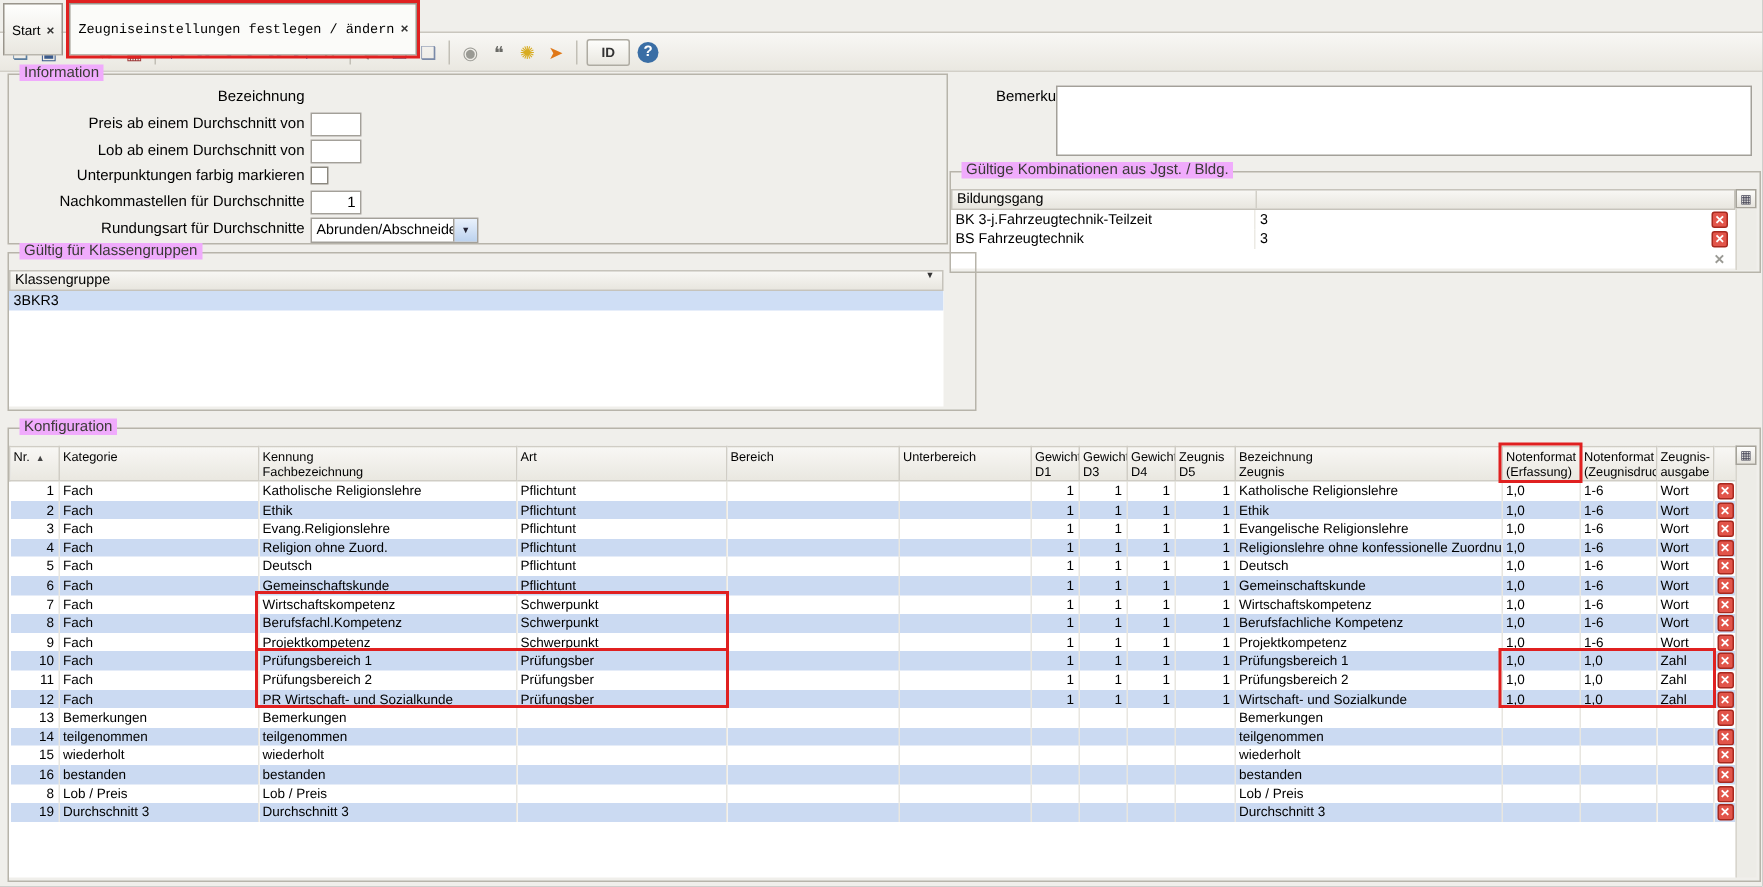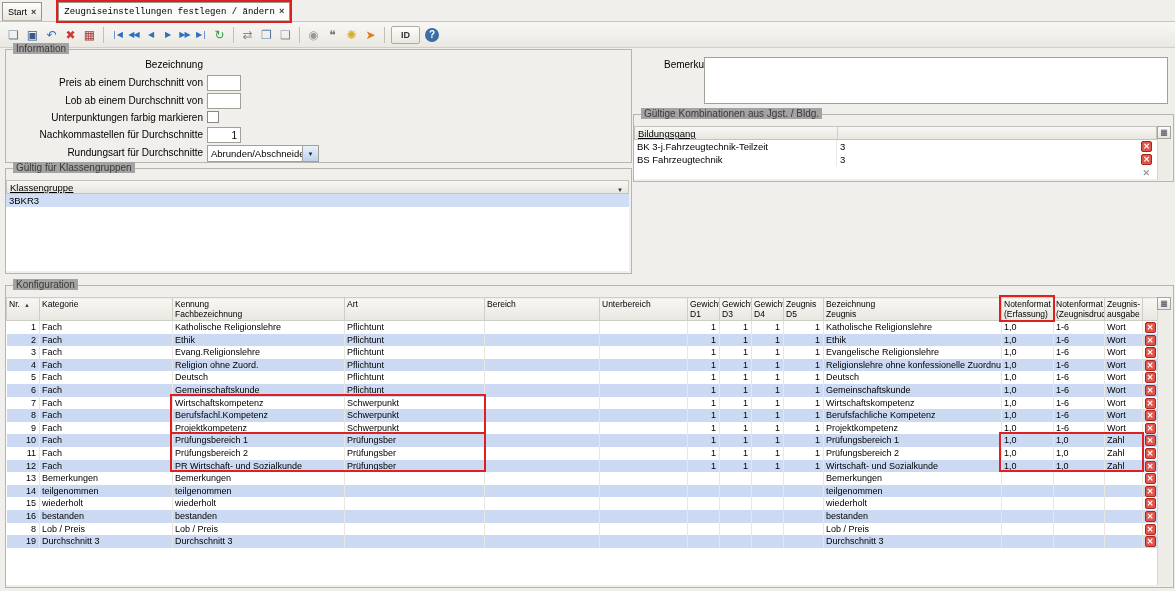--- a/index.html
+++ b/index.html
@@ -1,50 +1,50 @@
 <!DOCTYPE html>
 <html><head>
 <meta charset="utf-8">
 <style>
   html,body{margin:0;padding:0;}
   body{font-family:"Liberation Sans",sans-serif;background:#9a9a9a;}
   .screen{position:relative;width:1175px;height:591px;background:#f0efeb;overflow:hidden;font-size:10px;color:#000;}
 
   
-  .tabbar{position:absolute;left:2px;top:2px;height:19px;display:flex;gap:16px;z-index:5;}
+  .tabbar{position:absolute;left:2px;top:2px;height:35px;display:flex;gap:4px;z-index:5;}
   .tab{display:flex;align-items:center;gap:4px;padding:0 5px;border:1px solid #9a958c;border-bottom-color:#b9b6ad;background:linear-gradient(#fefefd,#e9e7e0);font-size:9px;white-space:nowrap;}
   .tab.active{background:#fbfbf9;font-family:Liberation Mono, monospace;}
   .tabclose{font-weight:bold;color:#333;font-size:9px;}
   .annotated{outline:2px solid #e02020;outline-offset:0px;}
 
   
   .toolbar{position:absolute;left:0;top:21px;width:1175px;height:25px;background:linear-gradient(#f8f7f4,#eae8e1);border-top:1px solid #c9c6be;border-bottom:1px solid #d2cfc7;display:flex;align-items:center;padding-left:4px;}
   .tbtn{min-width:19px;height:19px;display:flex;align-items:center;justify-content:center;font-size:12px;cursor:default;}
   .tbtn.tnav{font-size:8px;letter-spacing:-1px;min-width:17px;}
   .tsep{width:1px;height:16px;background:#c2bfb6;margin:0 4px;}
   .tbtn.ttext{font-size:9px;font-weight:bold;border:1px solid #aeaba2;background:linear-gradient(#fdfdfb,#e9e7e0);border-radius:2px;padding:0 4px;margin:0 2px;height:16px;}
   .tbtn.tcircle{width:14px;min-width:14px;height:14px;border-radius:50%;font-size:10px;font-weight:bold;margin-left:3px;}
 
   
   .group{position:absolute;border:1px solid #b7b4aa;}
-  .glabel{position:absolute;top:-7px;left:7px;background:#a3a3a3;padding:0 3px;font-size:10px;color:#3a3a36;white-space:nowrap;}
+  .glabel{position:absolute;top:-7px;left:7px;background:#f0abfc;padding:0 3px;font-size:10px;color:#3a3a36;white-space:nowrap;}
 
   
   .flabel{position:absolute;left:0;width:197px;text-align:right;white-space:nowrap;font-size:10px;}
   .slabel{position:absolute;white-space:nowrap;font-size:10px;}
   input.txt{position:absolute;border:1px solid #a3a099;background:#fff;font-family:inherit;font-size:10px;height:16px;padding:0 3px;box-sizing:border-box;}
   .checkbox{position:absolute;width:12px;height:12px;border:1px solid #8b887f;background:#fff;box-sizing:border-box;}
   .combo{position:absolute;height:17px;border:1px solid #a3a099;background:#fff;display:flex;align-items:center;box-sizing:border-box;}
   .combo .cval{flex:1;padding:0 3px;font-size:9.5px;white-space:nowrap;overflow:hidden;}
   .combo .cbtn{width:15px;height:100%;background:linear-gradient(#e9f1fc,#bcd2ee);border-left:1px solid #a3a099;display:flex;align-items:center;justify-content:center;font-size:6px;color:#223;}
   textarea.memo{position:absolute;border:1px solid #a3a099;background:#fff;resize:none;font-family:inherit;font-size:10px;box-sizing:border-box;}
 
   
   .khead{position:absolute;top:11px;height:14px;display:flex;background:linear-gradient(#f8f7f4,#e8e6df);border:1px solid #c6c3bb;box-sizing:border-box;}
-  .khc{position:relative;padding:0 3px;font-size:9.5px;display:flex;align-items:flex-end;border-right:1px solid #d2cfc7;box-sizing:border-box;overflow:hidden;white-space:nowrap;text-decoration:underline;}
+  .khc{position:relative;padding:0 3px;font-size:9.5px;display:flex;align-items:flex-start;border-right:1px solid #d2cfc7;box-sizing:border-box;overflow:hidden;white-space:nowrap;}
   .khlast{flex:1;border-right:none;}
   .dd{margin-left:auto;font-size:6px;color:#333;padding:0 2px;}
   .krows{position:absolute;background:#fff;overflow:hidden;}
   .krow{position:relative;height:13px;line-height:13px;font-size:9.5px;white-space:nowrap;}
   .kc1{position:absolute;left:3px;width:196px;overflow:hidden;}
   .kc2{position:absolute;left:206px;}
   .kline{position:absolute;left:202px;top:0;bottom:0;width:1px;background:#eceae4;}
   .grow{height:13px;line-height:13px;padding-left:3px;font-size:9.5px;}
   .grow.sel{background:#cfdef5;}
 
@@ -157,21 +157,21 @@
           <span class="kline"></span>
           <span class="delx delabs">✕</span>
         </div>
         <div class="krow">
           <span class="delgray">✕</span>
         </div>
       </div>
     <div class="vstrip" style="left:523px;top:24px;height:41px;"></div>
   </div>
 
-  <div class="group" style="left:5px;top:168px;width:625px;height:104px;">
+  <div class="group" style="left:5px;top:168px;width:625px;height:104px;padding-left:19px;">
     <span class="glabel">Gültig für Klassengruppen</span>
     <div class="khead" style="left:0;width:623px;">
       <div class="khc khlast">
         <span>Klassengruppe</span>
         <span class="dd">▼</span>
       </div>
     </div>
     <div class="krows" id="klassen-rows" style="left:0;top:25px;width:623px;height:77px;">
         <div class="grow sel"><span>3BKR3</span></div>
       </div>

